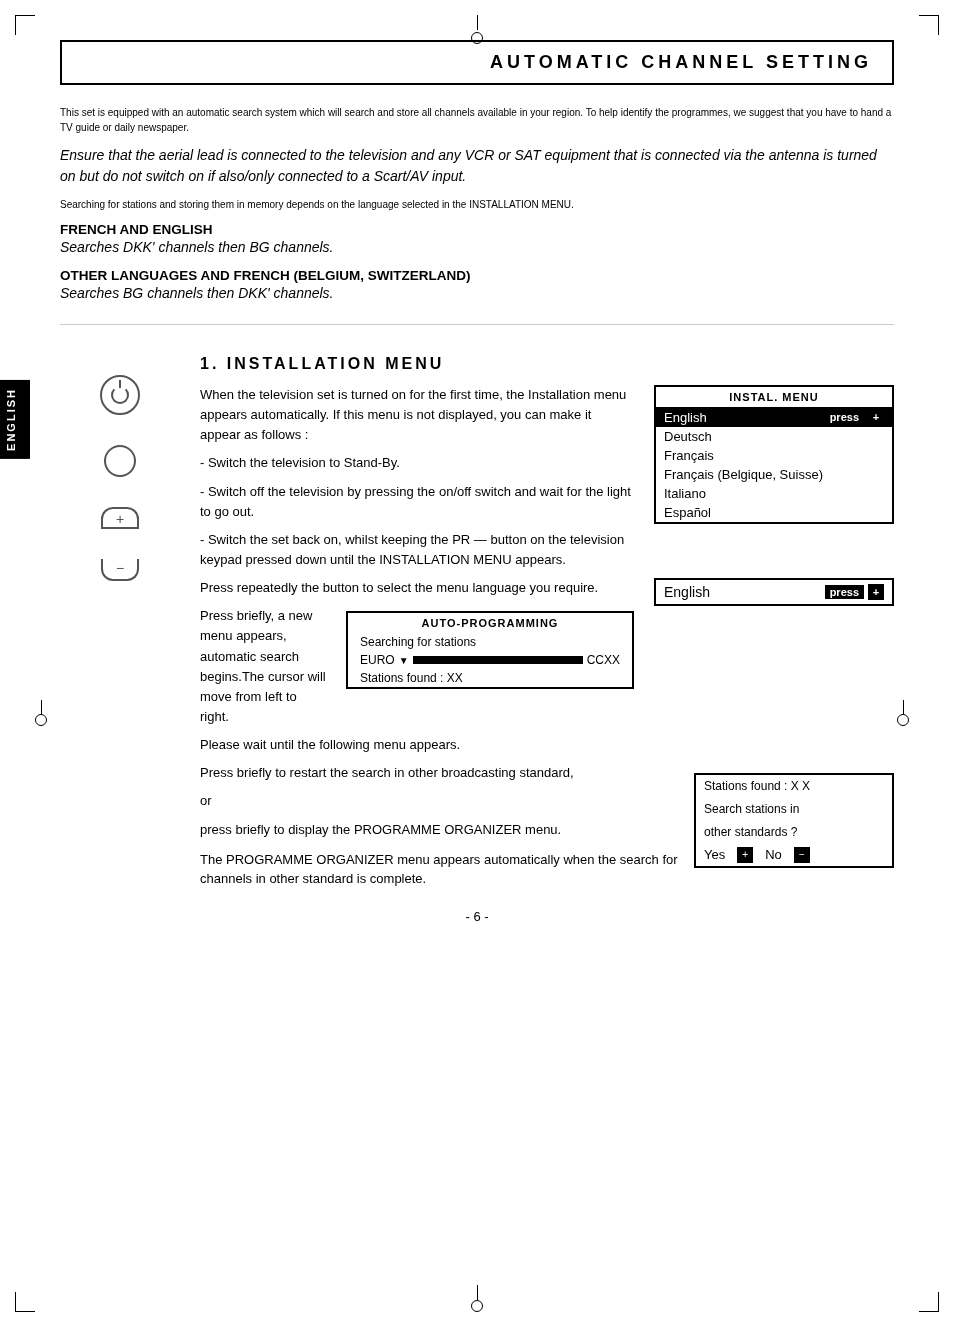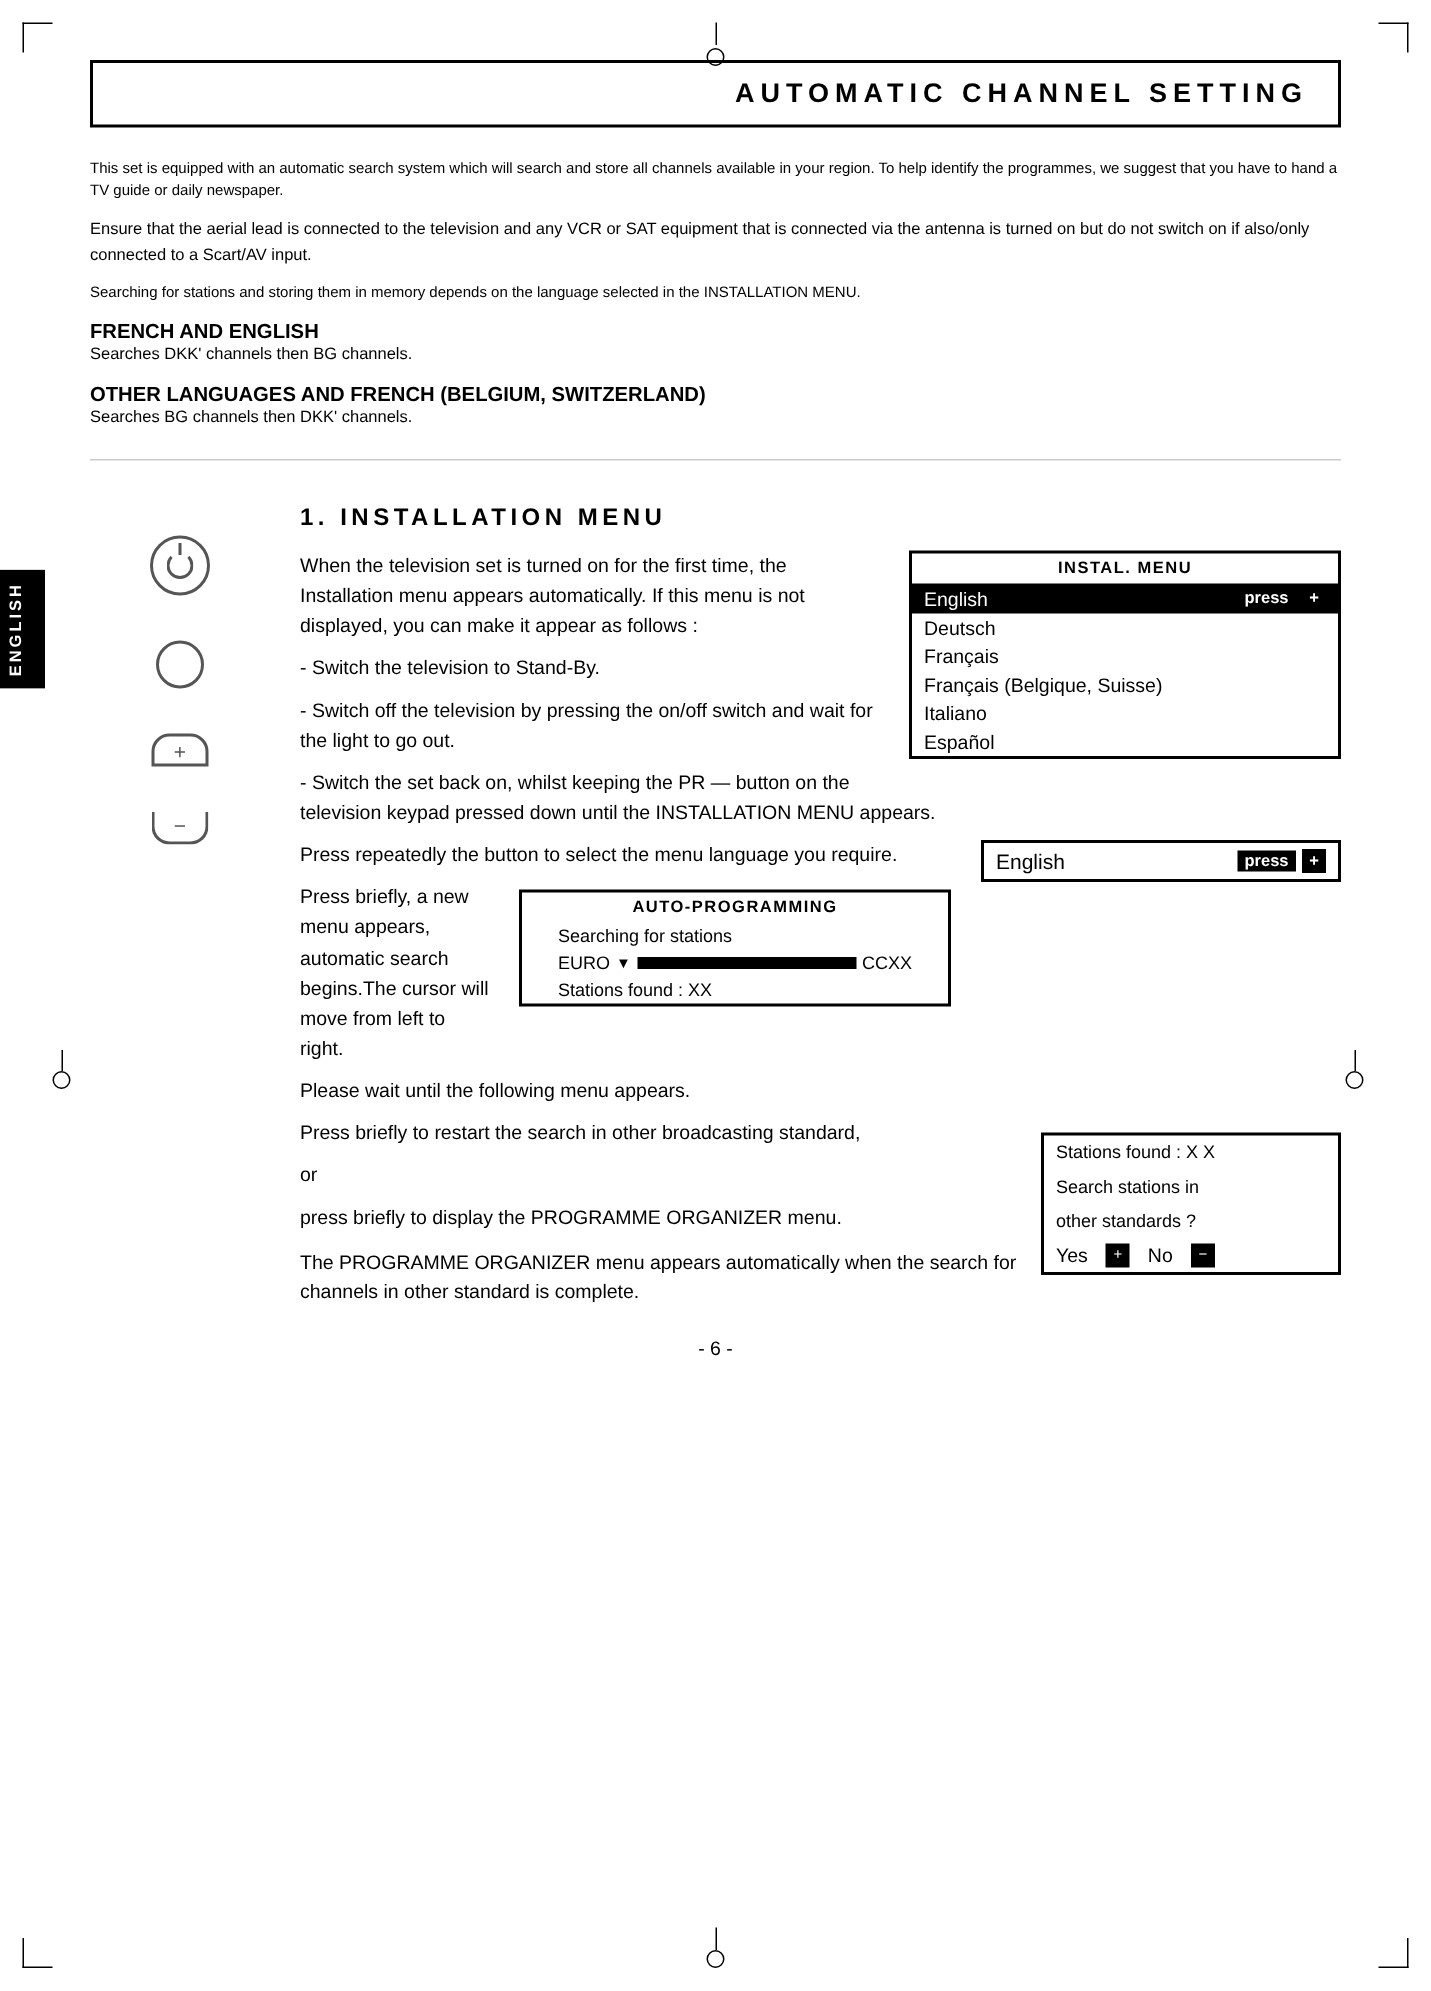--- a/index.html
+++ b/index.html
@@ -97,23 +97,24 @@
       text-align: right;
     }
 
     
     .intro-text {
       margin-bottom: 10px;
       line-height: 1.5;
       font-size: 10px;
     }
     .italic-text {
+      font-style: italic;
       margin-bottom: 10px;
       line-height: 1.5;
-      font-size: 11px;
+      font-size: 14px;
     }
     .bold-heading {
       font-weight: bold;
       margin-top: 10px;
       font-size: 13.5px;
     }
 
     
     .english-sidebar {
       position: absolute;
@@ -239,21 +240,21 @@
 
     .content-text {
       font-size: 13px;
       line-height: 1.55;
       margin-bottom: 8px;
     }
 
     
     .instal-menu-box {
       border: 2px solid #000;
-      width: 288px;
+      width: 240px;
       margin-bottom: 15px;
       float: right;
       margin-left: 20px;
     }
     .instal-menu-header {
       text-align: center;
       font-size: 11px;
       font-weight: bold;
       letter-spacing: 1px;
       padding: 4px;
@@ -311,21 +312,21 @@
       margin-top: 5px;
     }
     .auto-prog-header {
       text-align: center;
       font-size: 11px;
       font-weight: bold;
       letter-spacing: 1px;
       padding: 4px 8px;
     }
     .auto-prog-row {
-      padding: 2px 24px;
+      padding: 2px 12px;
       font-size: 12px;
       display: flex;
       align-items: center;
       gap: 4px;
     }
     .progress-bar {
       height: 8px;
       background: #000;
       flex: 1;
     }

